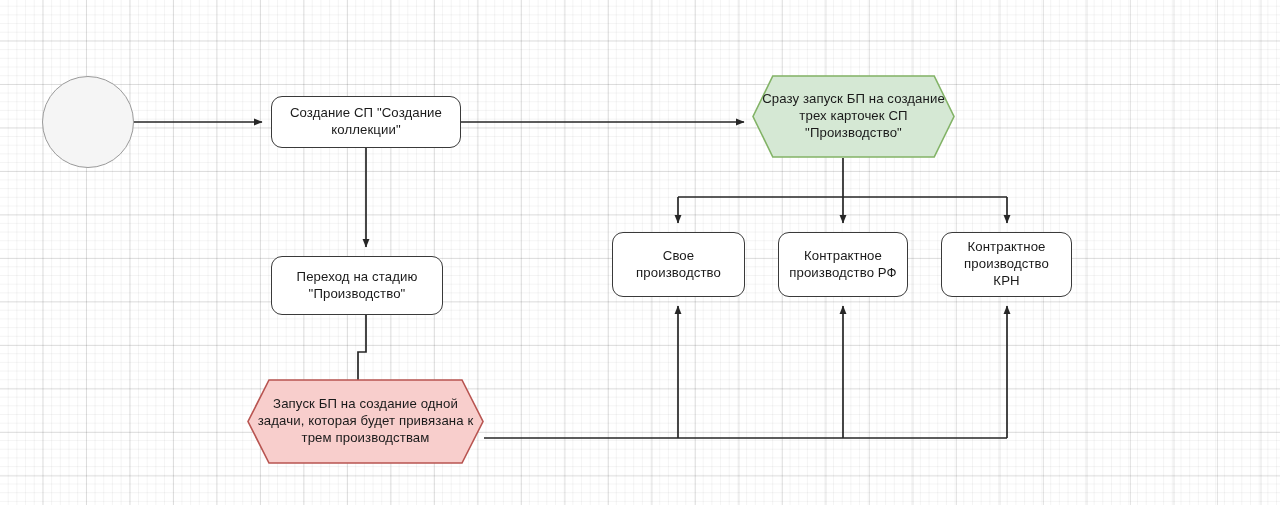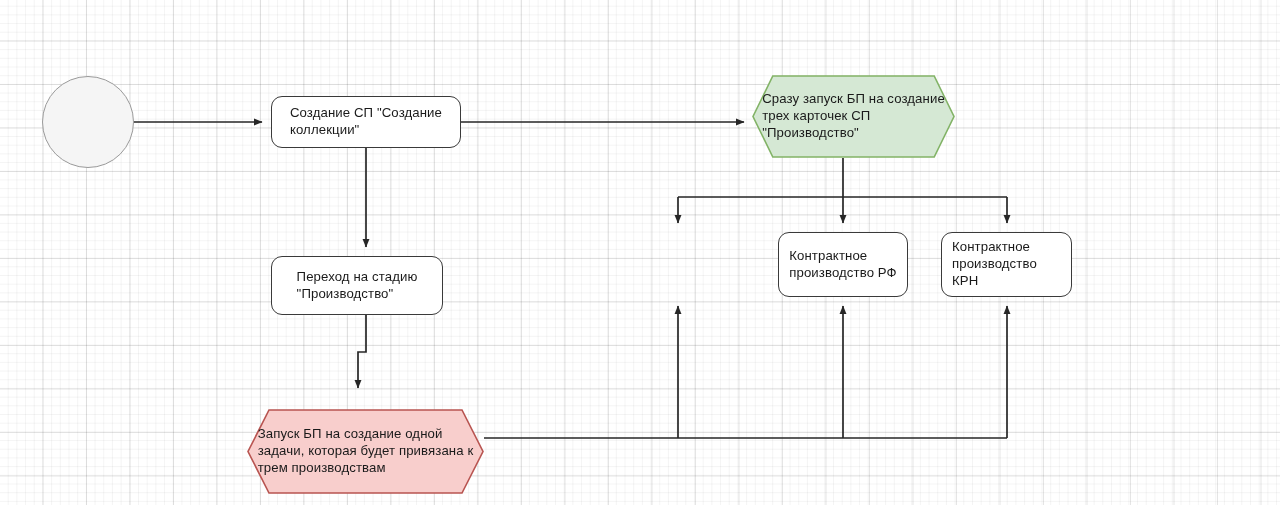--- a/index.html
+++ b/index.html
@@ -32,20 +32,21 @@
     width: 1280px;
     height: 505px;
     pointer-events: none;
   }
   .node {
     position: absolute;
     box-sizing: border-box;
     display: flex;
     align-items: center;
     justify-content: center;
+    text-align: center;
     color: #1a1a1a;
     font-size: 13.2px;
     line-height: 1.28;
     letter-spacing: 0.1px;
   }
   .node-label {
     padding: 0 10px;
     white-space: pre-line;
   }
   .shape-circle {
@@ -128,31 +129,34 @@
     <span class="hex-label">Сразу запуск БП на создание
 трех карточек СП
 "Производство"</span>
   </div>
 
   <div class="node shape-rrect" style="left:271px; top:256px; width:172px; height:59px;">
     <span class="node-label">Переход на стадию
 "Производство"</span>
   </div>
 
-  <div class="node shape-hex" style="left:247px; top:409px; width:237px; height:85px;">
+  <div class="node shape-hex" style="left:247px; top:379px; width:237px; height:85px;">
     <span class="hexwrap">
       <svg viewBox="0 0 237 85" preserveAspectRatio="none" xmlns="http://www.w3.org/2000/svg">
         <polygon points="22,1 215,1 236,42.5 215,84 22,84 1,42.5" fill="#f8cecc" stroke="#b85450" stroke-width="1.6"></polygon>
       </svg>
     </span>
     <span class="hex-label">Запуск БП на создание одной
 задачи, которая будет привязана к
 трем производствам</span>
   </div>
 
+  <div class="node shape-rrect" style="left:612px; top:232px; width:133px; height:65px;">
+    <span class="node-label">Свое производство</span>
+  </div>
 
   <div class="node shape-rrect" style="left:778px; top:232px; width:130px; height:65px;">
     <span class="node-label">Контрактное
 производство РФ</span>
   </div>
 
   <div class="node shape-rrect" style="left:941px; top:232px; width:131px; height:65px;">
     <span class="node-label">Контрактное
 производство КРН</span>
   </div>

